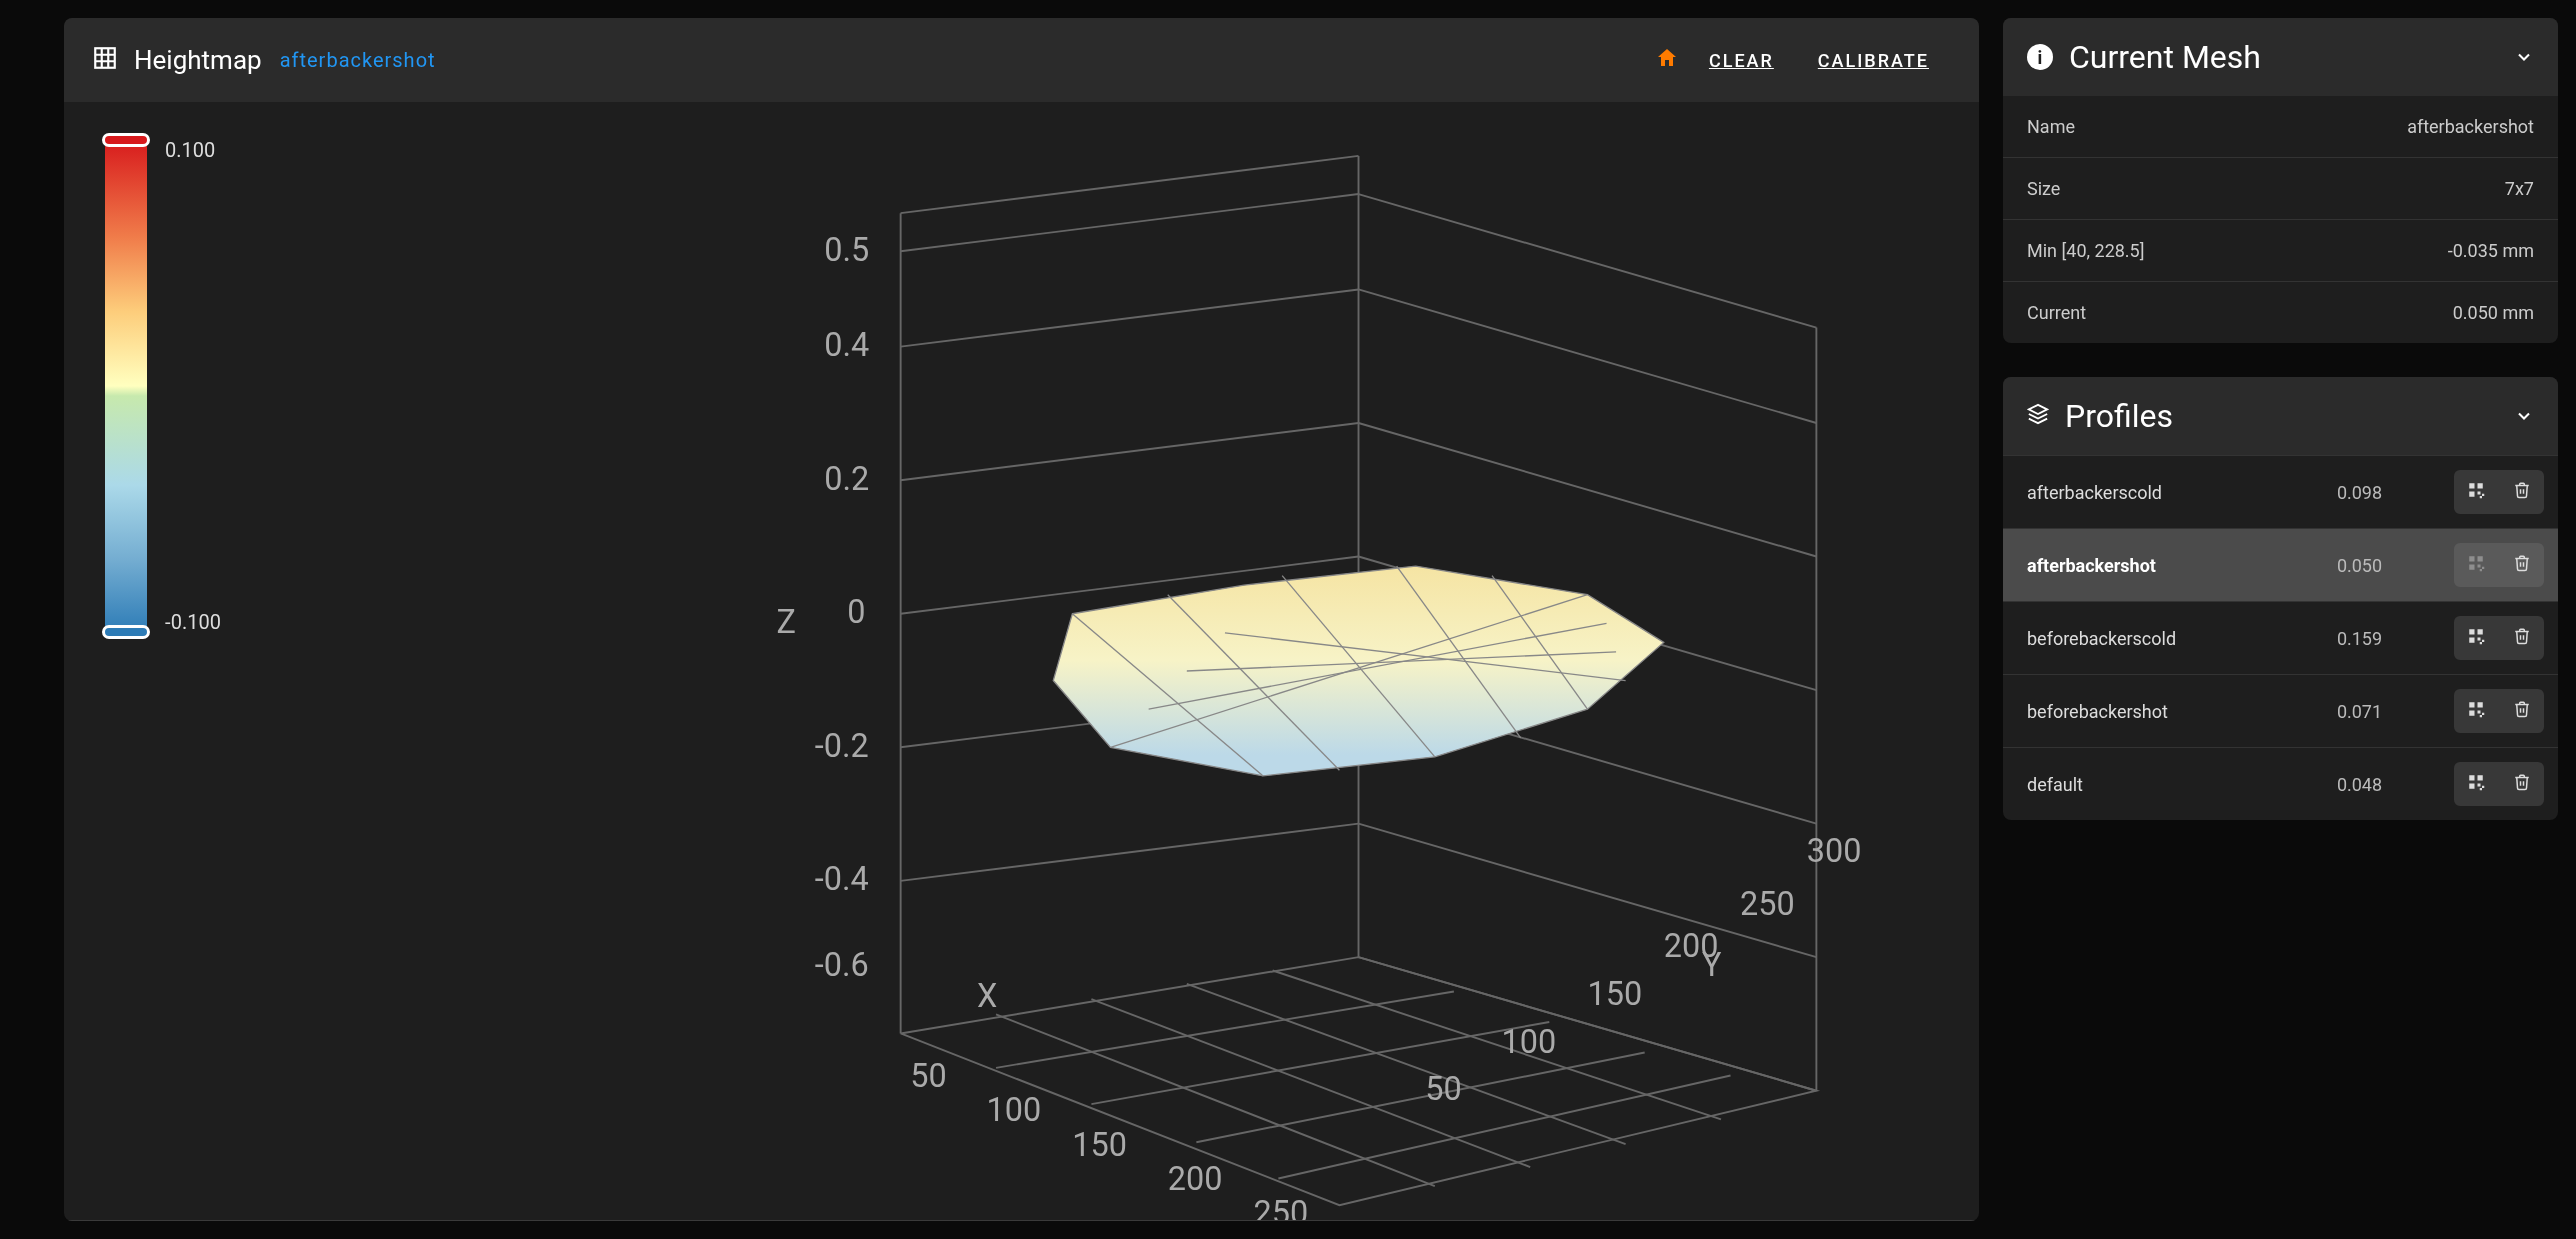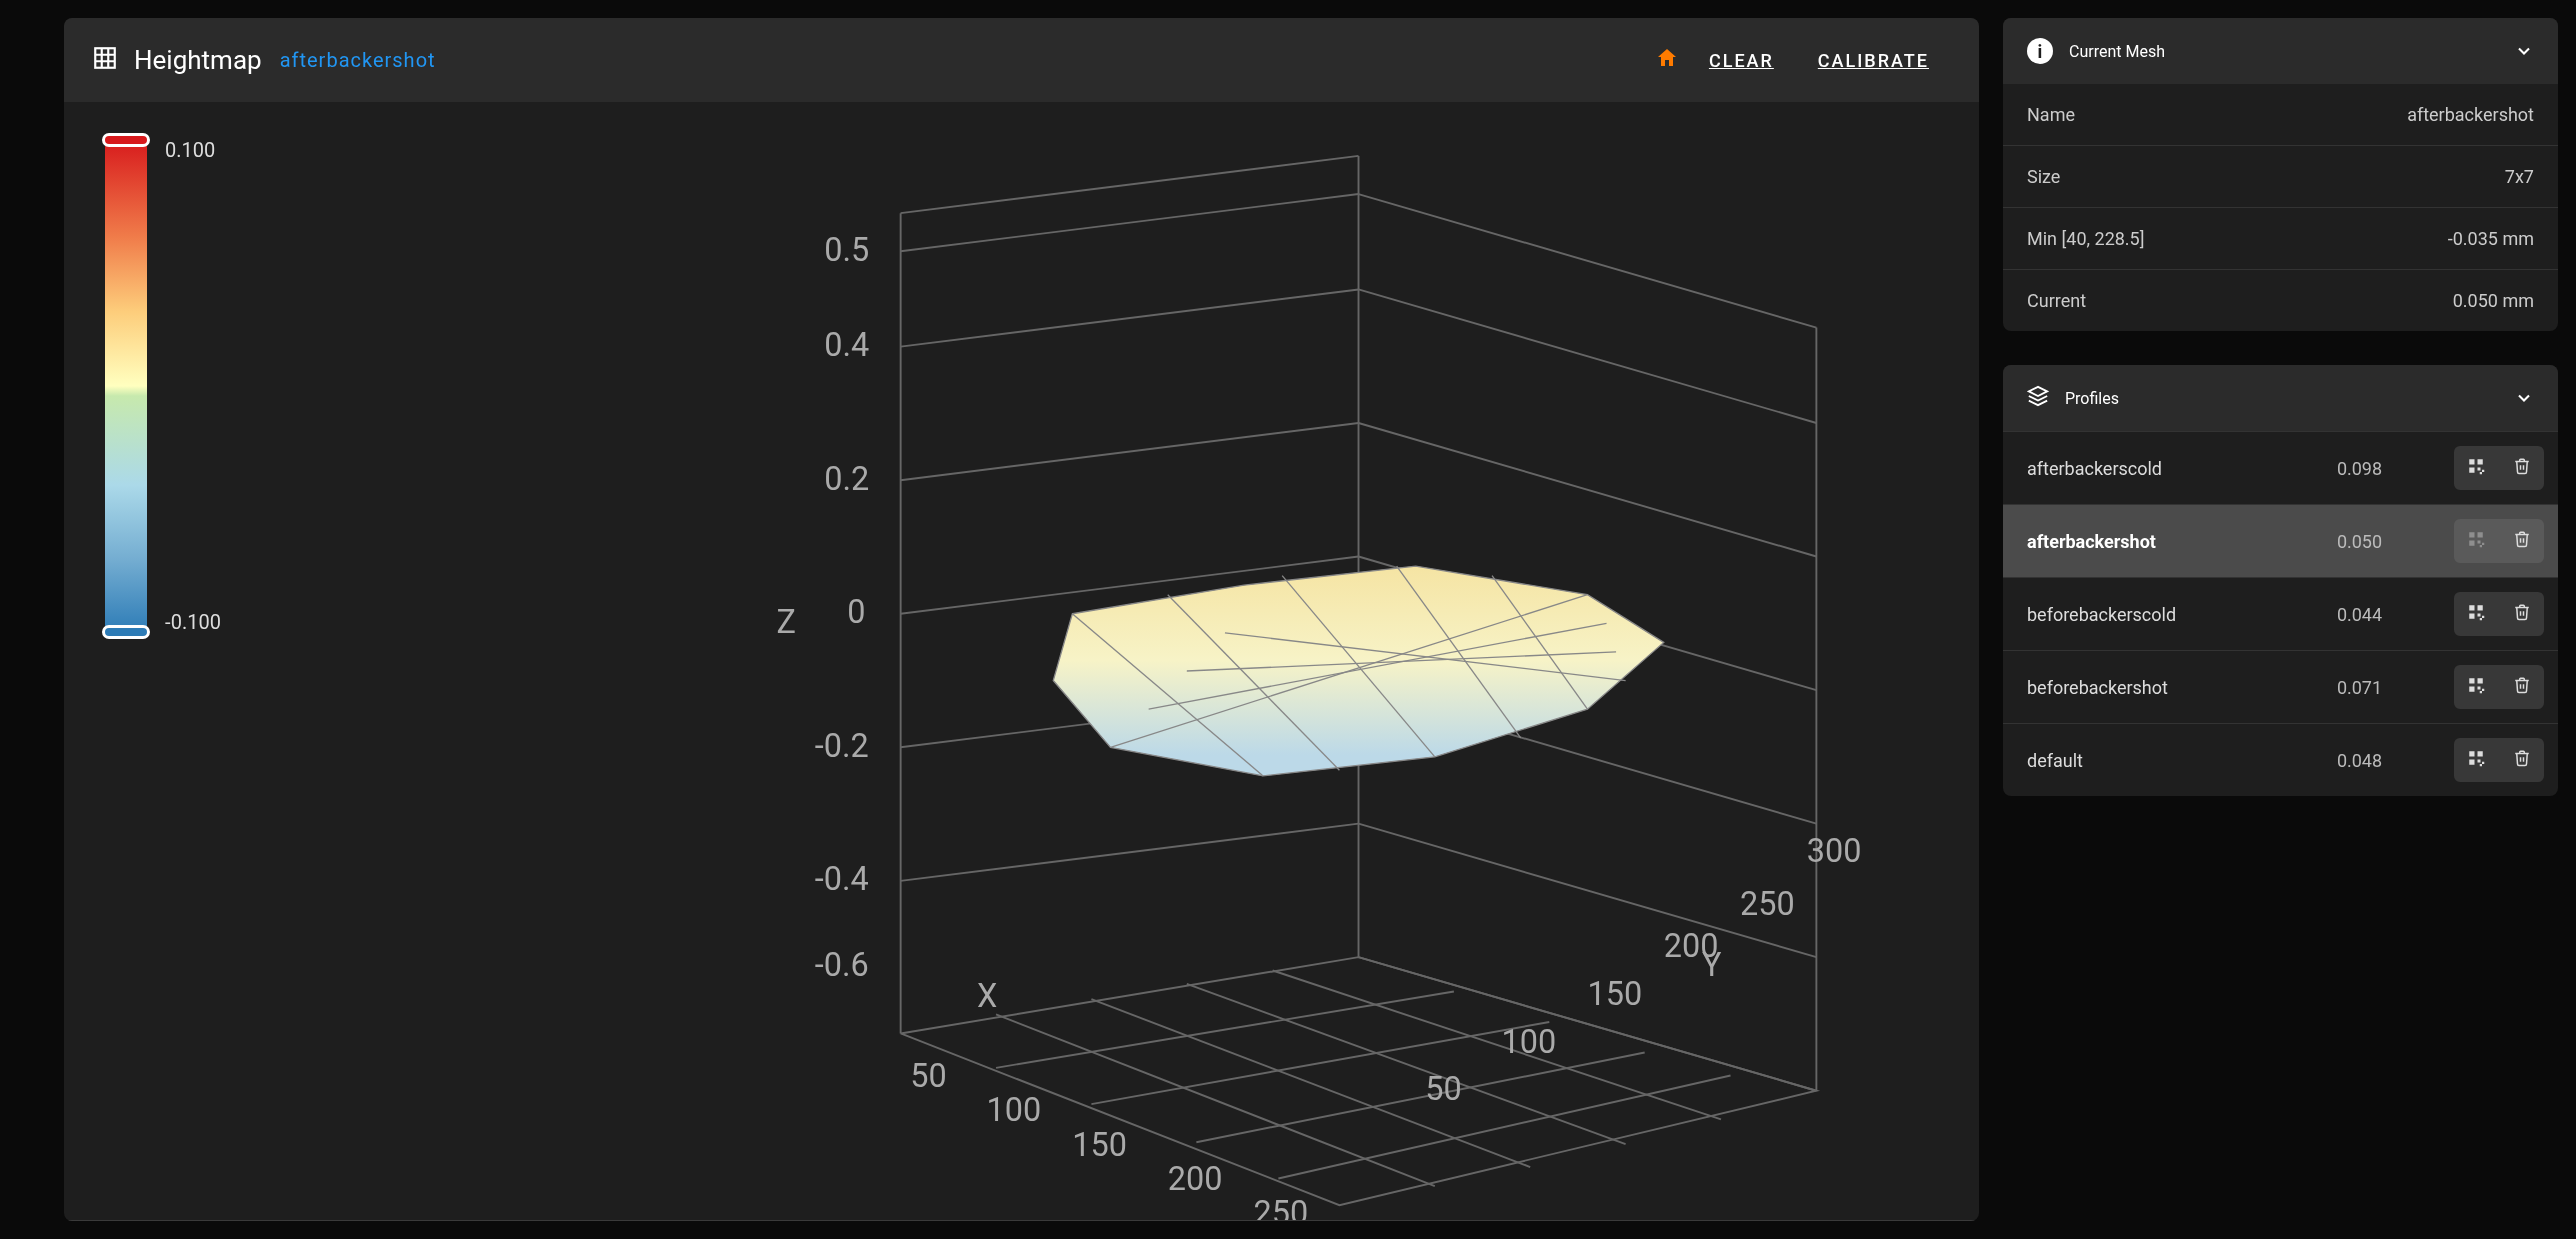--- a/index.html
+++ b/index.html
@@ -89,21 +89,21 @@
   .plot3d-zone svg { width: 100%; height: 100%; }
 
   .divider { height: 1px; background: #3a3a3a; }
 
   
   .section-header {
     display: flex; align-items: center; gap: 16px;
     padding: 20px 24px; background: #2b2b2b; border-radius: 8px 8px 0 0;
     cursor: pointer;
   }
-  .section-header h3 { font-size: 16px; font-weight: 400; color: #fff; flex: 1; }
+  .section-header h3 { font-size: 32px; font-weight: 400; color: #fff; flex: 1; }
   .info-icon {
     width: 26px; height: 26px; border-radius: 50%; background: #fff;
     color: #1e1e1e; font-weight: 700; font-size: 18px;
     display: flex; align-items: center; justify-content: center;
   }
   .kv-rows { display: flex; flex-direction: column; }
   .kv {
     display: flex; justify-content: space-between;
     padding: 20px 24px; border-top: 1px solid #333;
     color: #ccc; font-size: 18px;
@@ -354,21 +354,21 @@
                     <path d="M19 6l-1 14a2 2 0 0 1-2 2H8a2 2 0 0 1-2-2L5 6"></path>
                     <path d="M10 11v6"></path>
                     <path d="M14 11v6"></path>
                     <path d="M9 6V4a1 1 0 0 1 1-1h4a1 1 0 0 1 1 1v2"></path>
                   </svg></span>
               </span>
             </span>
           </div>
           <div class="profile-row">
             <span class="p-name">beforebackerscold</span>
-            <span class="p-val">0.044</span>
+            <span class="p-val">0.159</span>
             <span class="p-actions">
               <span class="p-btn load">
                 <span><svg width="18" height="18" viewBox="0 0 24 24" fill="#ddd">
                     <rect x="3" y="3" width="7" height="7"></rect>
                     <rect x="14" y="3" width="7" height="7"></rect>
                     <rect x="3" y="14" width="7" height="7"></rect>
                     <rect x="14" y="14" width="4" height="4"></rect>
                     <rect x="20" y="17" width="3" height="3"></rect>
                     <rect x="17" y="20" width="3" height="3"></rect>
                   </svg></span>

